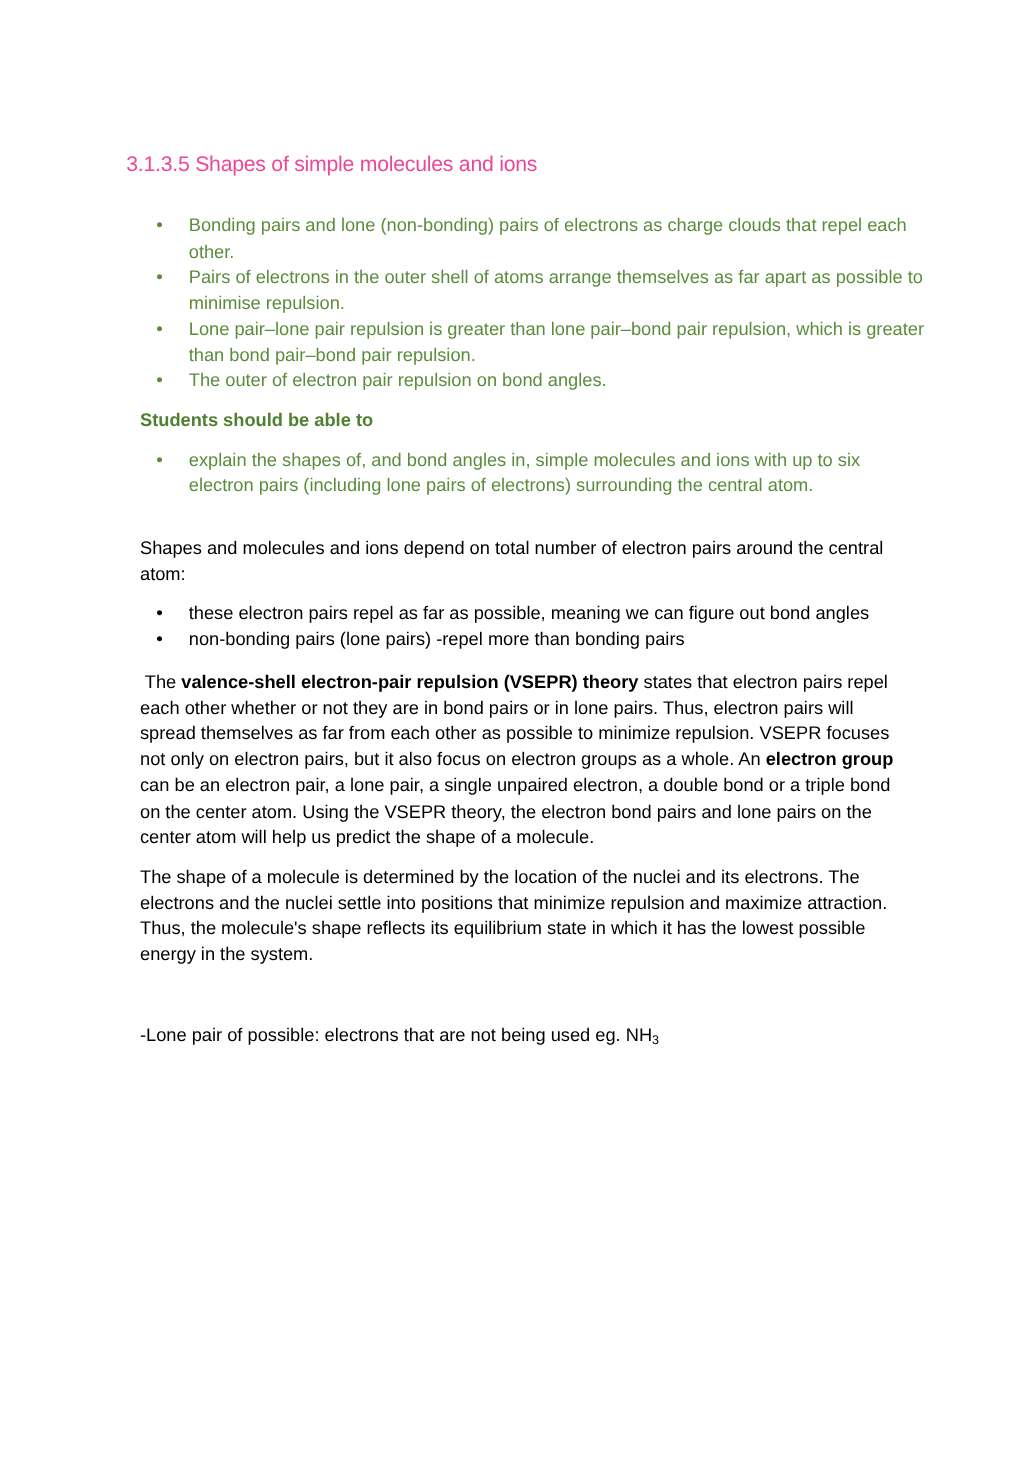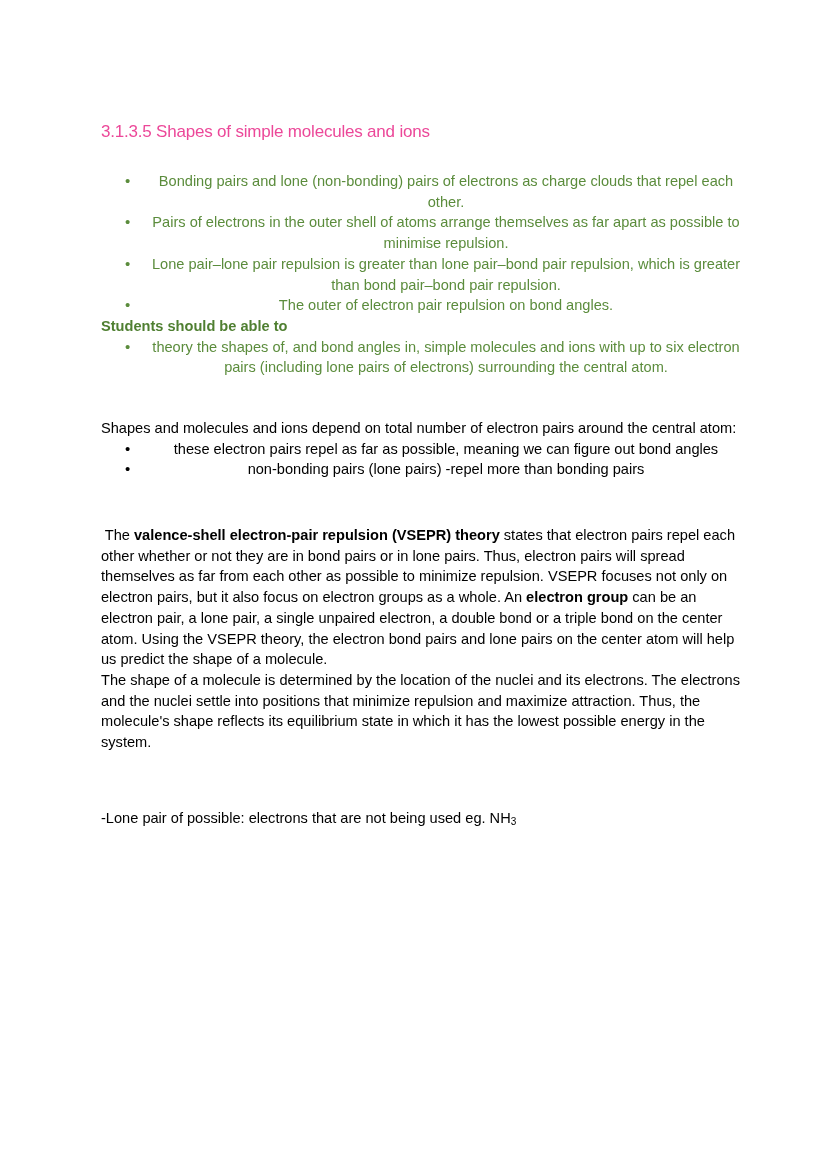--- a/index.html
+++ b/index.html
@@ -4,44 +4,44 @@
 <style>
   html, body { margin: 0; padding: 0; background: #ffffff; }
   body { width: 828px; height: 1171px; position: relative; overflow: hidden;
          font-family: "Liberation Sans", "DejaVu Sans", sans-serif; color: #111111; }
   .title { position: absolute; left: 101px; top: 122px; font-size: 17px;
            text-underline-offset: 3px; color: #ec4899;
            white-space: nowrap; letter-spacing: -0.2px; }
   .blk { position: absolute; left: 101px; width: 640px; font-size: 14.6px; line-height: 20.7px; }
   .green { color: #5b8c3c; }
   .green-bold { color: #4f7f31; font-weight: bold; }
-  ul.bl { list-style: none; margin: 0; padding: 0; text-align: center; }
+  ul.bl { list-style: none; margin: 0; padding: 0; }
   ul.bl li { position: relative; padding-left: 50px; }
   ul.bl li::before { content: "\2022"; position: absolute; left: 24px; top: 0; font-size: 15px; }
   .black { color: #000000; }
-  p { margin: 0; }
+  p { margin: 11px; }
   sub { font-size: 10px; vertical-align: -2px; line-height: 0; }
 </style>
 </head>
 <body>
 
 <div>
 
   <div class="title">3.1.3.5 Shapes of simple molecules and ions</div>
 
   <div class="blk green" style="top:171px;">
     <ul class="bl">
       <li>Bonding pairs and lone (non-bonding) pairs of electrons as charge clouds that repel each other.</li>
       <li>Pairs of electrons in the outer shell of atoms arrange themselves as far apart as possible to minimise repulsion.</li>
       <li>Lone pair–lone pair repulsion is greater than lone pair–bond pair repulsion, which is greater than bond pair–bond pair repulsion.</li>
       <li>The outer of electron pair repulsion on bond angles.</li>
     </ul>
     <p class="green-bold">Students should be able to</p>
     <ul class="bl">
-      <li>theory the shapes of, and bond angles in, simple molecules and ions with up to six electron pairs (including lone pairs of electrons) surrounding the central atom.</li>
+      <li>explain the shapes of, and bond angles in, simple molecules and ions with up to six electron pairs (including lone pairs of electrons) surrounding the central atom.</li>
     </ul>
   </div>
 
   <div class="blk black" style="top:418px;">
     <p>Shapes and molecules and ions depend on total number of electron pairs around the central atom:</p>
     <ul class="bl">
       <li>these electron pairs repel as far as possible, meaning we can figure out bond angles</li>
       <li>non-bonding pairs (lone pairs) -repel more than bonding pairs</li>
     </ul>
   </div>

